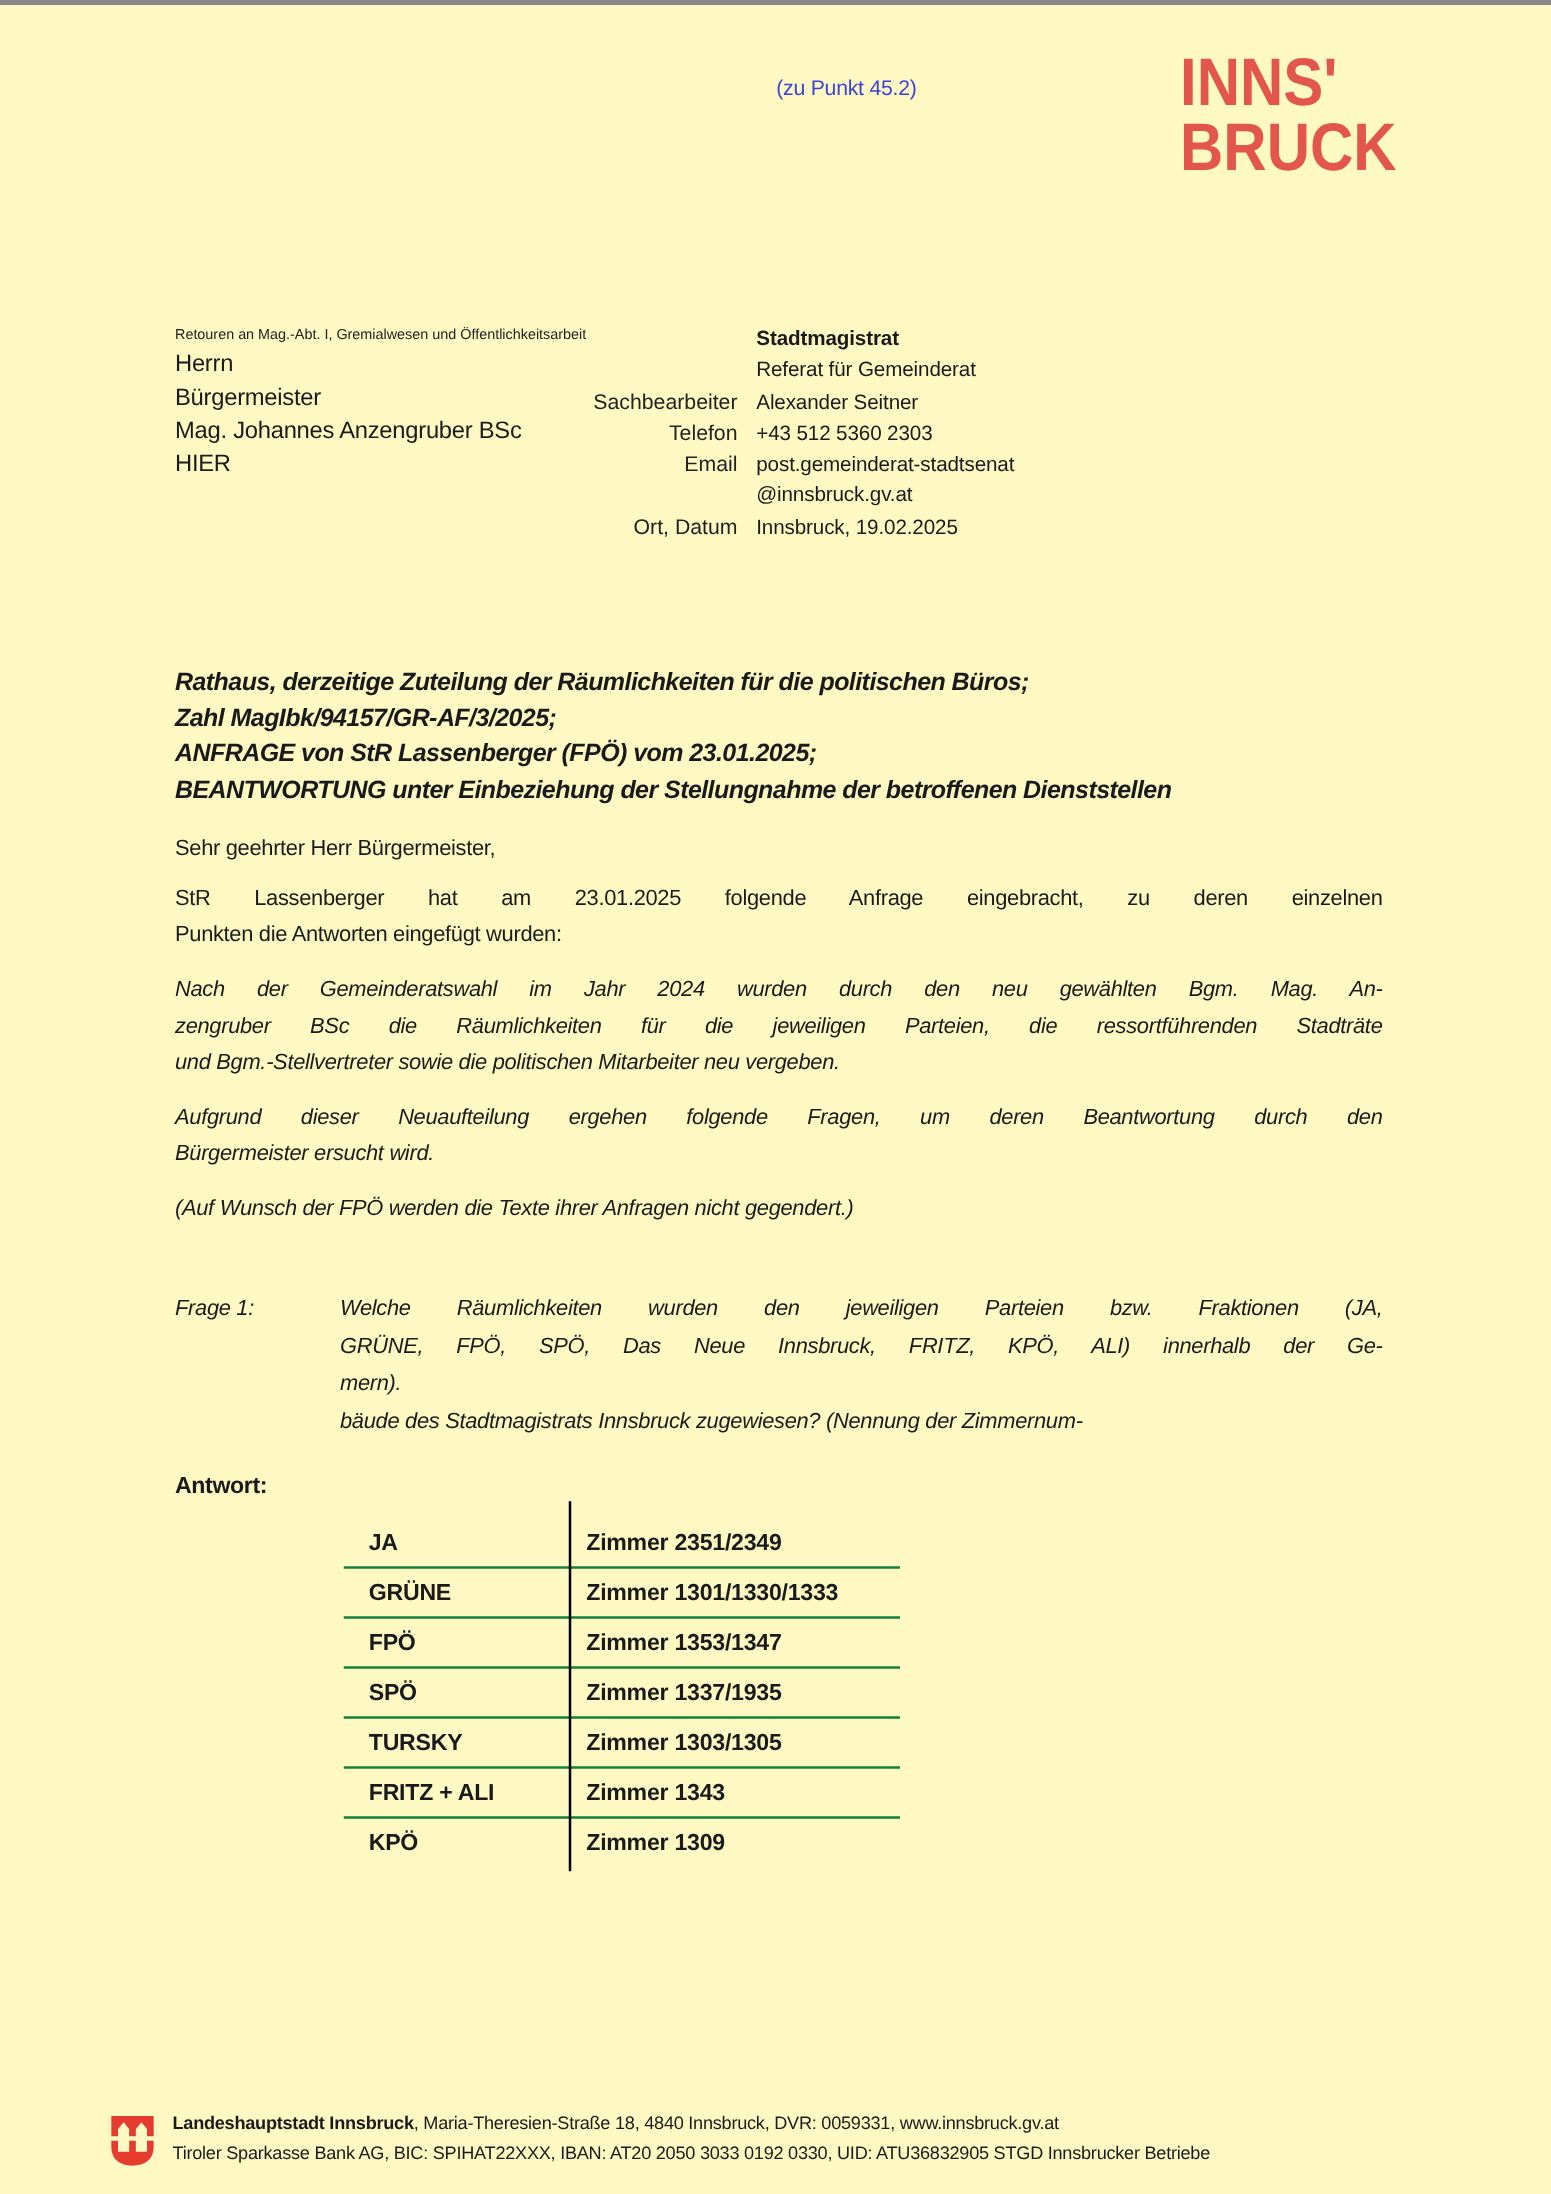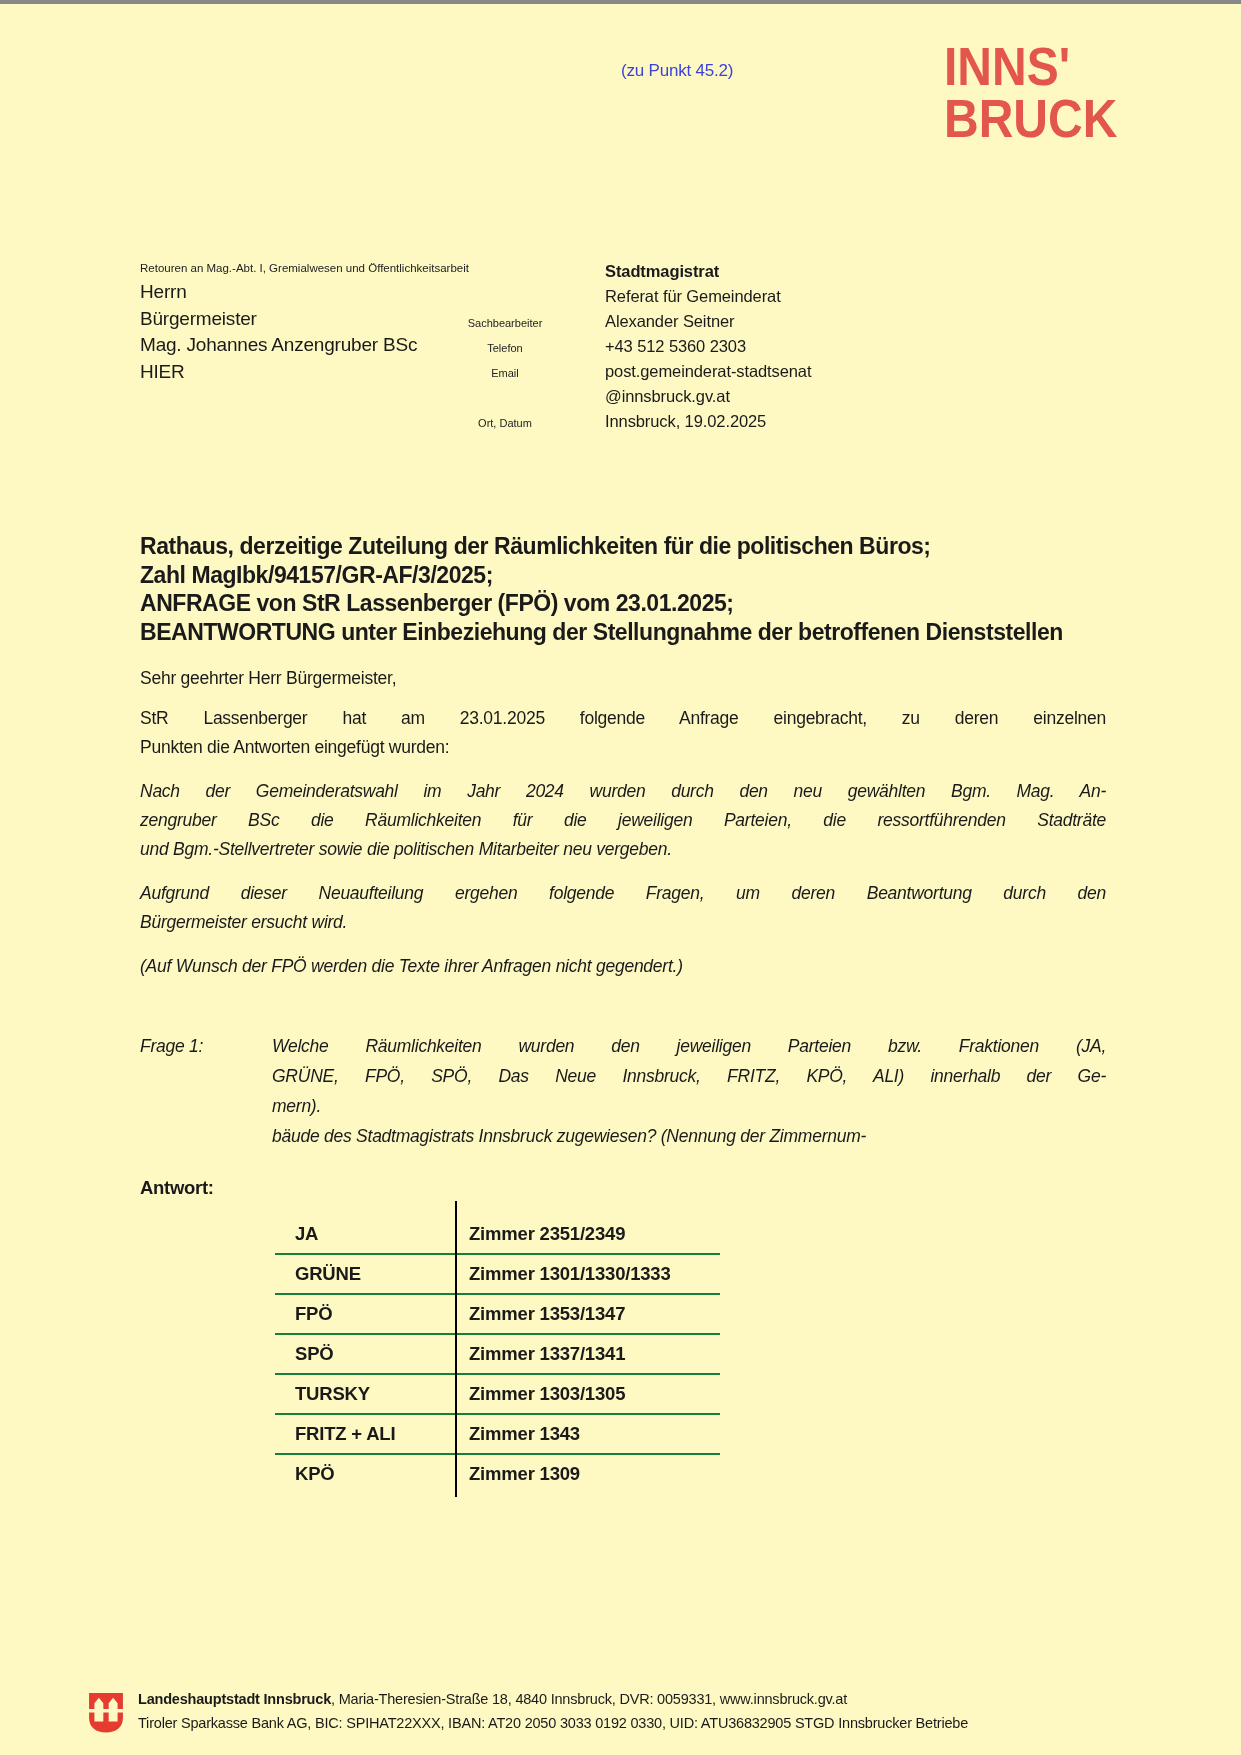--- a/index.html
+++ b/index.html
@@ -25,25 +25,25 @@
     transform: scaleY(1.12); transform-origin: top left;
   }
   .logo div { white-space: nowrap; }
   
   .recipient { position: absolute; left: 140px; top: 258px; }
   .retouren { font-size: 11.5px; color:#222; margin-bottom: 5px; letter-spacing: 0px; }
   .recipient .rline { font-size: 19px; line-height: 26.5px; letter-spacing: -0.2px; }
   
   .contact { position: absolute; left: 420px; top: 258px; }
   .crow { display: flex; height: 25px; align-items: baseline; }
-  .clabel { width: 185px; text-align: center; font-size: 11px; color:#222; padding-right: 15px; box-sizing: border-box; }
+  .clabel { width: 185px; text-align: right; font-size: 17px; color:#222; padding-right: 15px; box-sizing: border-box; }
   .cval { font-size: 16.5px; letter-spacing: -0.1px; }
   
   .body-col { position: absolute; left: 140px; top: 528px; width: 966px; }
-  .subject { font-weight: bold; font-size: 23px; line-height: 28.5px; letter-spacing: -0.45px; }
+  .subject { font-weight: bold; font-size: 20px; line-height: 28.5px; letter-spacing: -0.45px; font-style: italic; }
   .salutation { margin-top: 22px; font-size: 17.5px; letter-spacing: -0.25px; }
   .para { margin-top: 15px; font-size: 17.5px; line-height: 29px; letter-spacing: -0.25px; }
   .para.italic { font-style: italic; }
   .para .jl { text-align: justify; text-align-last: justify; }
   .para .jl:last-child { text-align-last: left; }
   .frage { display: flex; margin-top: 50px; font-style: italic; font-size: 17.5px; line-height: 30px; letter-spacing: -0.25px; }
   .frage-label { flex: none; width: 132px; }
   .frage-lines { flex: 1; }
   .frage-lines .jl { text-align: justify; text-align-last: justify; }
   .frage-lines .jl:last-child { text-align-last: left; }
@@ -175,21 +175,21 @@
         <div class="trow">
           <div class="tparty">GRÜNE</div>
           <div class="trooms">Zimmer 1301/1330/1333</div>
         </div>
         <div class="trow">
           <div class="tparty">FPÖ</div>
           <div class="trooms">Zimmer 1353/1347</div>
         </div>
         <div class="trow">
           <div class="tparty">SPÖ</div>
-          <div class="trooms">Zimmer 1337/1341</div>
+          <div class="trooms">Zimmer 1337/1935</div>
         </div>
         <div class="trow">
           <div class="tparty">TURSKY</div>
           <div class="trooms">Zimmer 1303/1305</div>
         </div>
         <div class="trow">
           <div class="tparty">FRITZ + ALI</div>
           <div class="trooms">Zimmer 1343</div>
         </div>
         <div class="trow">

